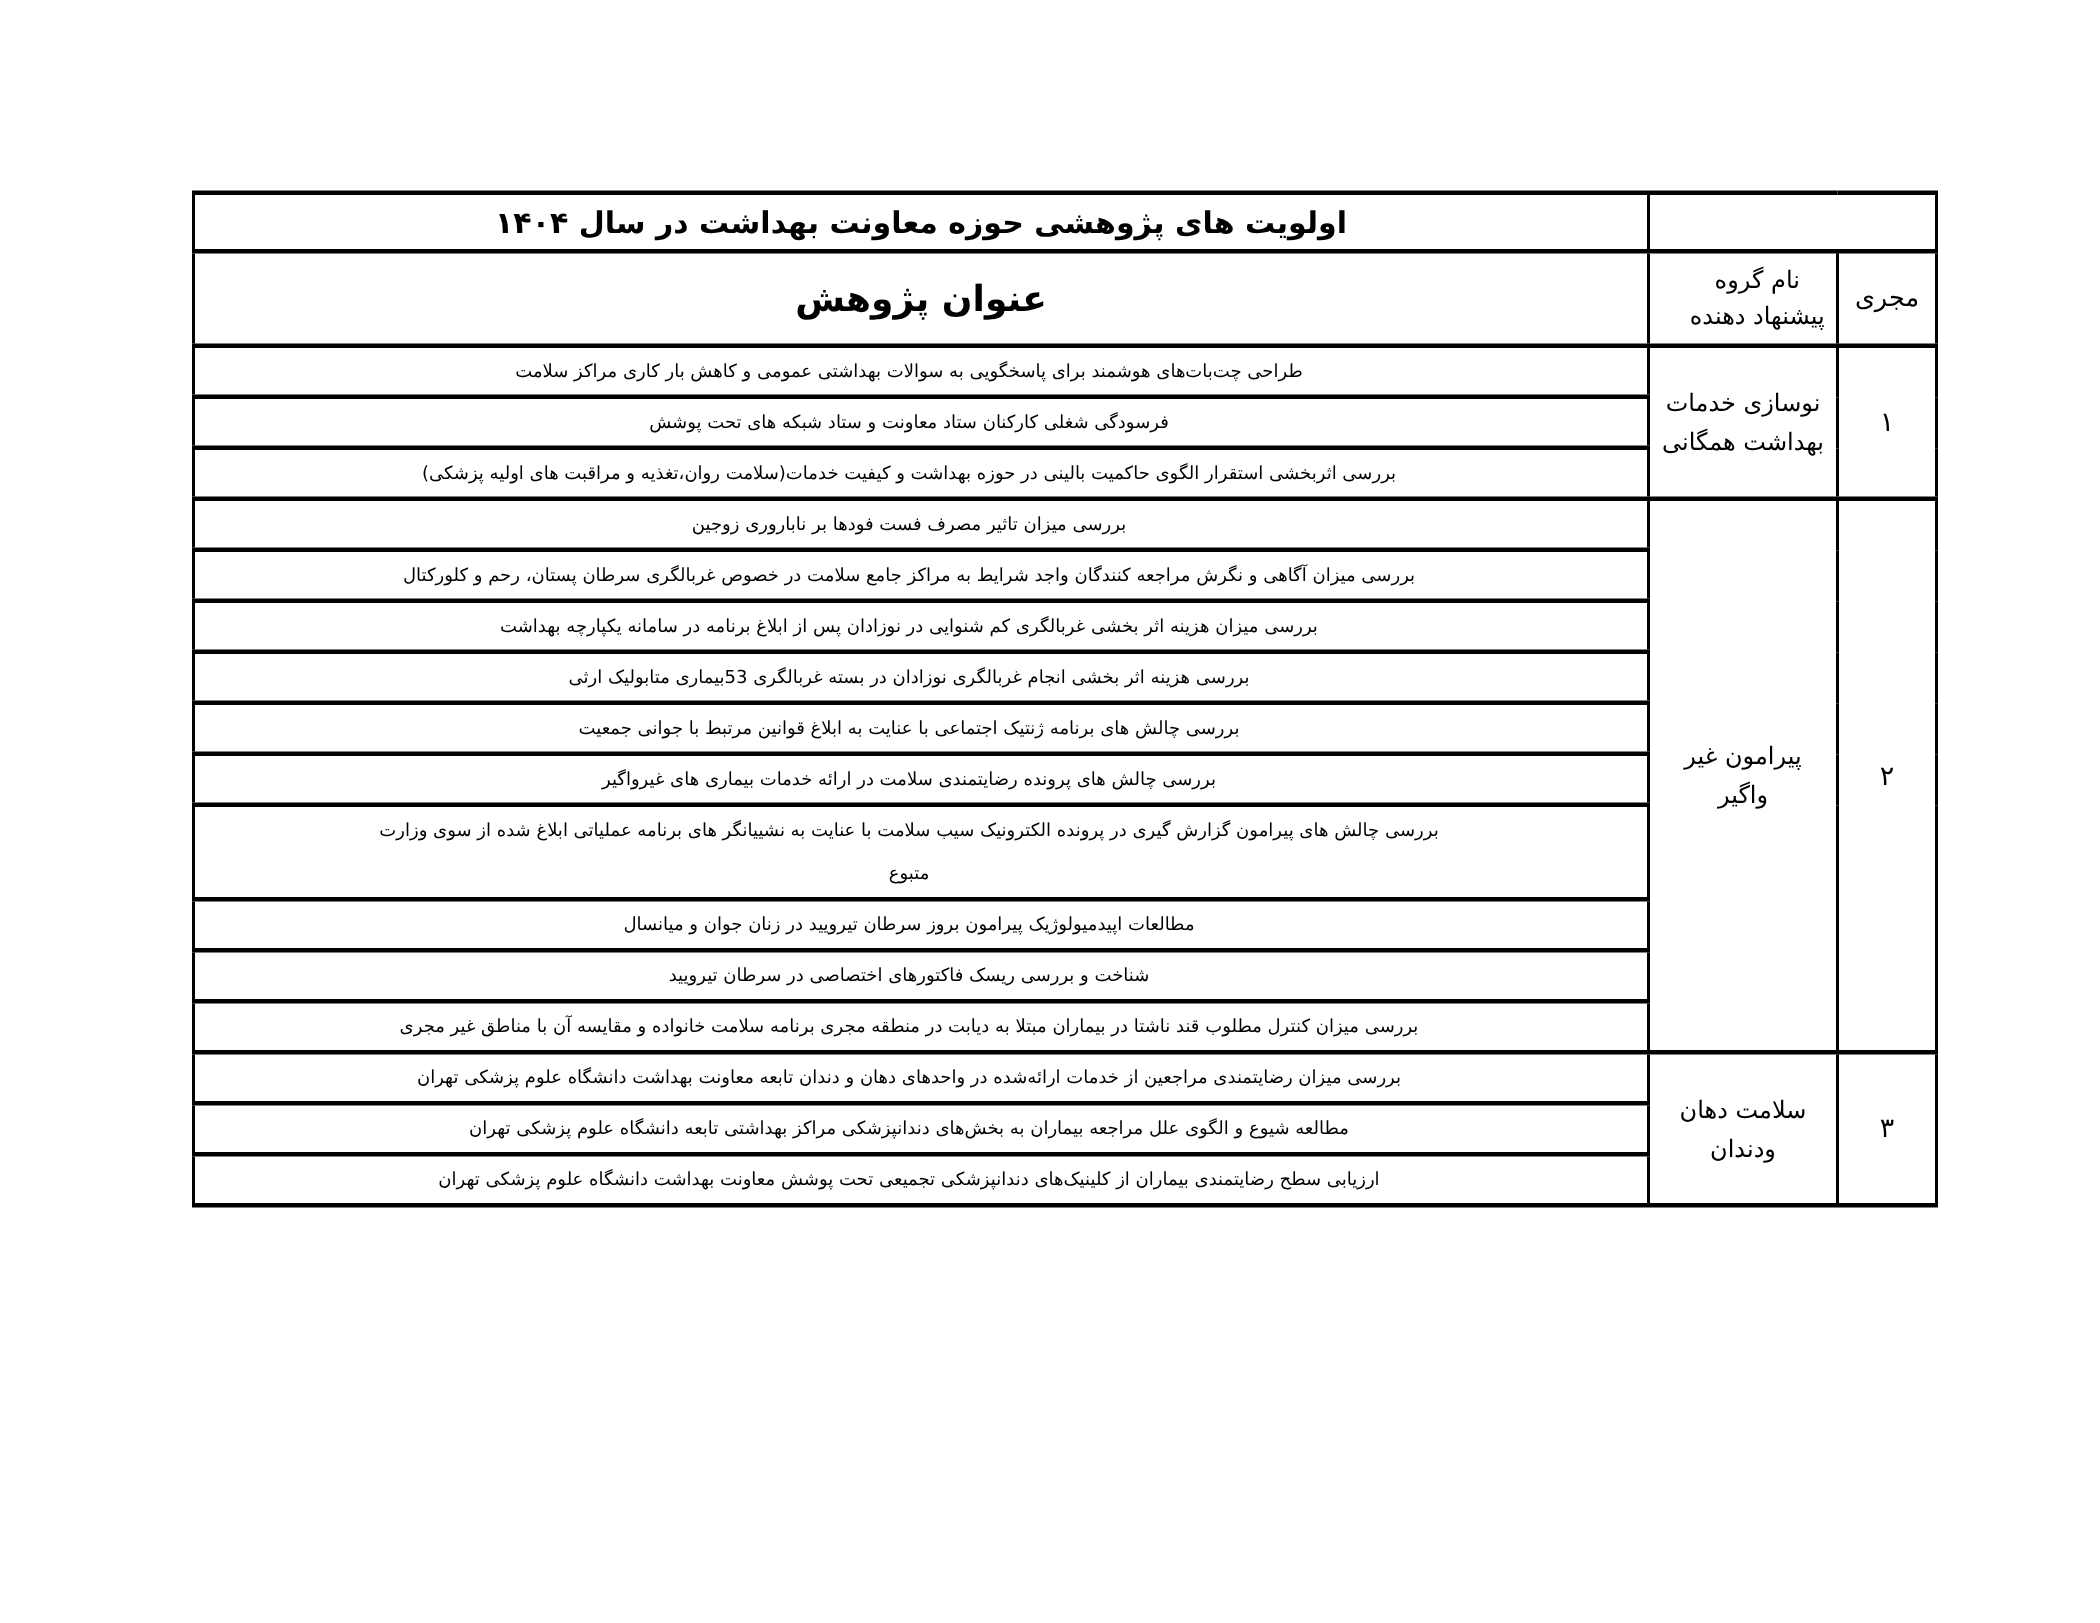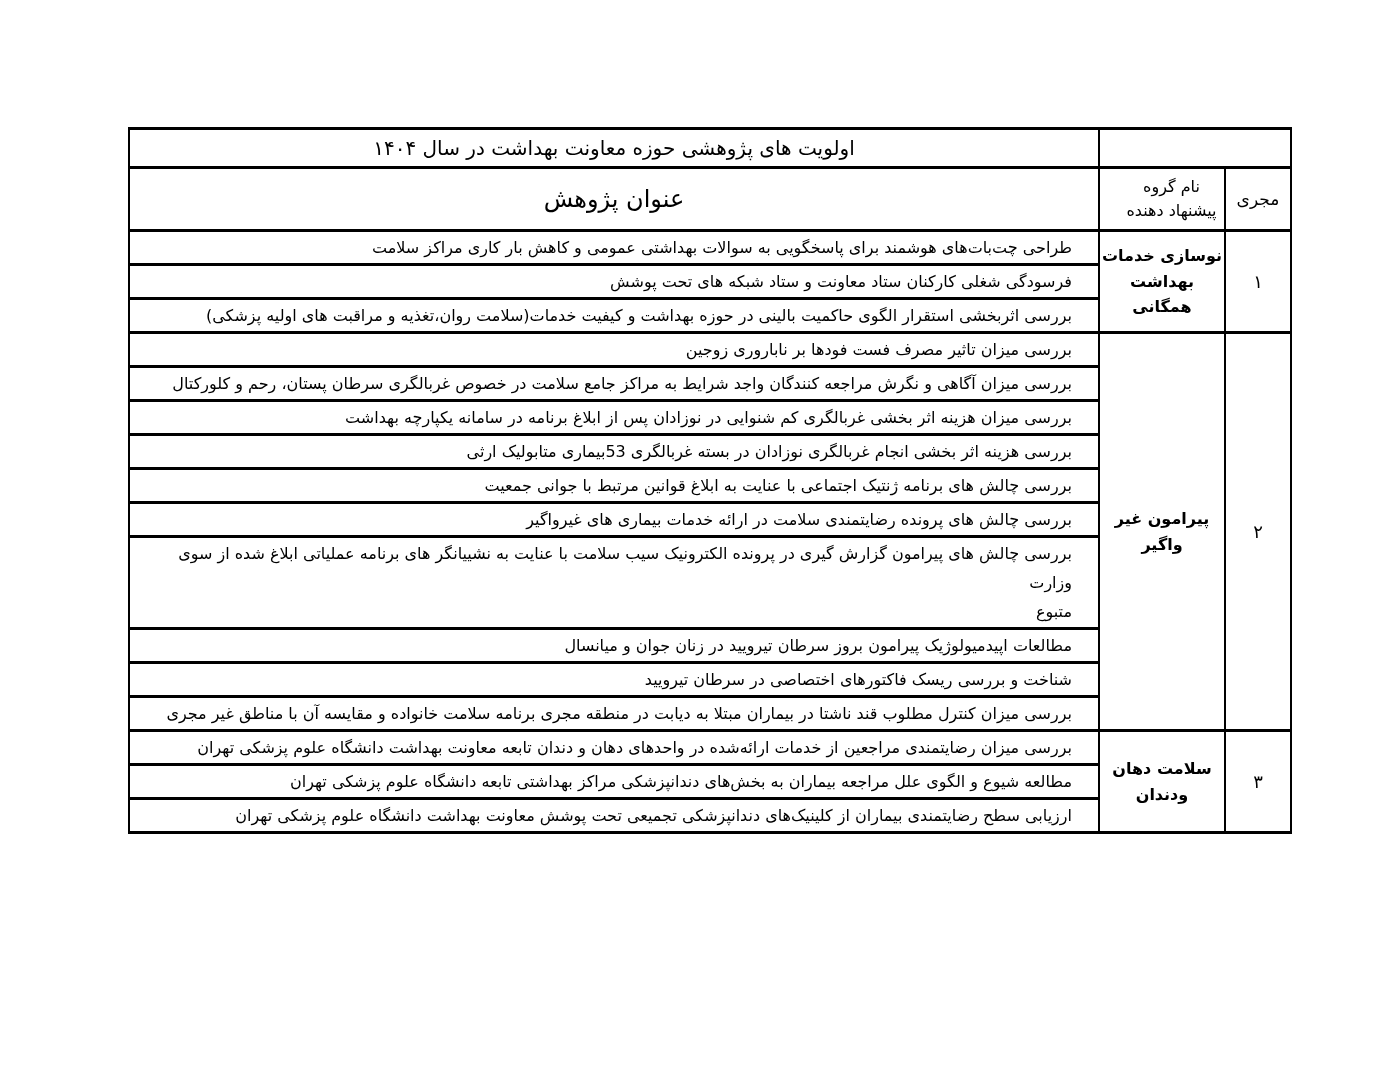--- a/index.html
+++ b/index.html
@@ -30,50 +30,49 @@
   table.priorities td {
     border: 2px solid #000000;
     border-top-width: 3px;
     border-bottom-width: 3px;
     vertical-align: middle;
     overflow: hidden;
   }
   tr.title-row td { height: 34px; }
   td.cell-doc-title {
     text-align: center;
-    font-weight: normal;
+    font-weight: bold;
     font-size: 20px;
   }
   td.cell-empty-top { background: #ffffff; }
   tr.header-row td { height: 58px; text-align: center; }
   td.cell-research-header {
     font-size: 24px;
-    font-weight: normal;
+    font-weight: bold;
   }
   td.cell-group-header {
     font-size: 16px;
     white-space: pre-line;
     line-height: 1.5;
     padding-left: 20px;
   }
   td.cell-row-header { font-size: 17px; }
   td.cell-title {
     height: 28px;
-    text-align: right;
+    text-align: center;
     padding: 1px 26px 1px 10px;
-    font-size: 16px;
+    font-size: 12px;
     line-height: 29px;
     white-space: pre-line;
   }
   td.cell-group {
     text-align: center;
     font-size: 16px;
     white-space: pre-line;
     line-height: 1.6;
-    font-weight: bold;
   }
   td.cell-rownum {
     text-align: center;
     font-size: 18px;
   }
 </style>
 </head>
 <body>
 
 <div class="doc-table-wrap">

